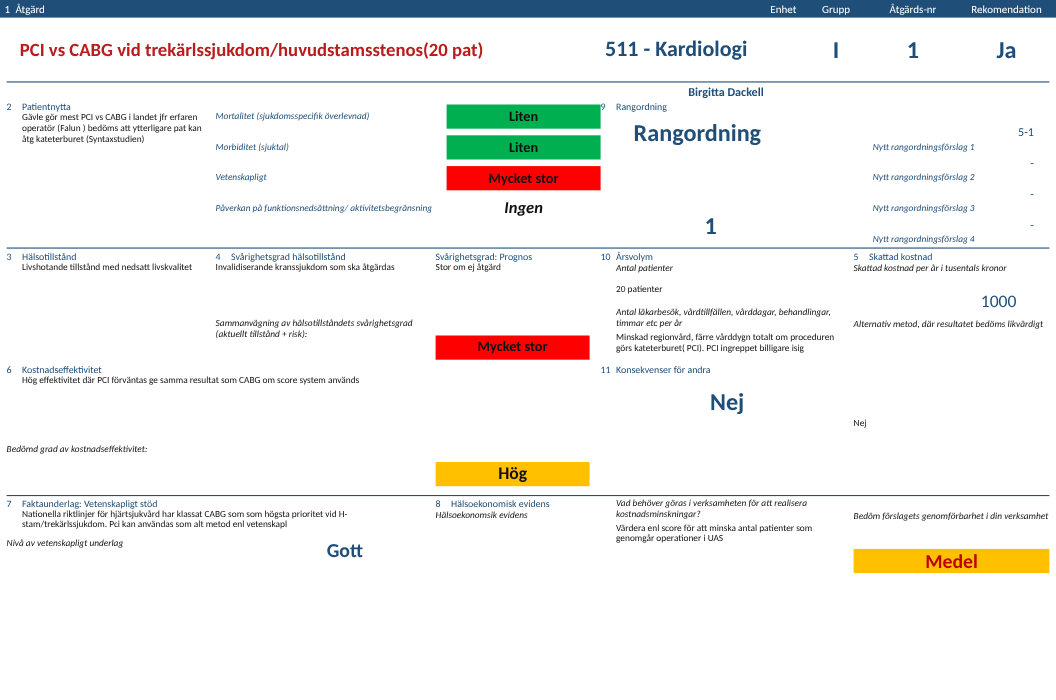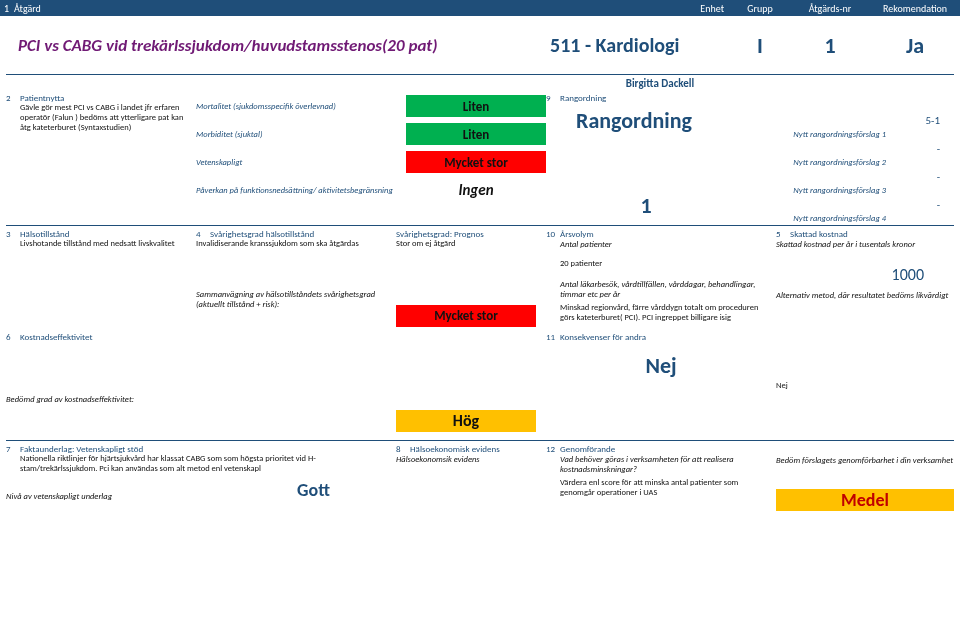--- a/index.html
+++ b/index.html
@@ -25,23 +25,22 @@
   .hdr .c2 { flex: 1; }
   .hdr .c3 { width: 100px; text-align: right; padding-right: 6px; }
   .hdr .c4 { width: 60px; text-align: center; }
   .hdr .c5 { width: 80px; text-align: center; }
   .hdr .c6 { width: 90px; text-align: center; }
   .toprow { display: flex; height: 58px; align-items: center; }
   .toprow .title {
     width: 550px;
     font-size: 17px;
     font-weight: bold;
-    color: #701a75;
+    color: #b91c1c;
     padding-left: 18px;
-    font-style: italic;
   }
   .toprow .dept {
     flex: 1;
     font-size: 20px;
     font-weight: bold;
     color: #1f4e79;
     text-align: left;
   }
   .toprow .g, .toprow .n, .toprow .r {
     width: 60px;
@@ -238,20 +237,21 @@
       <div class="alt-it">Alternativ metod, där resultatet bedöms likvärdigt</div>
     </div>
   </div>
 
   <div class="sect-mid">
     <div class="mid-col" style="width:540px;">
       <div class="secnum">
           <div class="num">6</div>
           <div class="lbl">Kostnadseffektivitet</div>
         </div>
+      <div class="txt pad">Hög effektivitet där PCI förväntas ge samma resultat som CABG om score system används</div>
       <div style="height:24px;"></div>
       <div style="display:flex; align-items:center;">
         <div class="it" style="width:390px;">Bedömd grad av kostnadseffektivitet:</div>
         <div class="badge b-orange" style="font-size:16px;">Hög</div>
       </div>
     </div>
     <div class="mid-col" style="width:230px;">
       <div class="secnum">
           <div class="num">11</div>
           <div class="lbl">Konsekvenser för andra</div>
@@ -268,38 +268,34 @@
   <div class="hr mt6"></div>
 
   <div class="bottom2">
     <div class="mid-col" style="width:390px;">
       <div class="secnum">
           <div class="num">7</div>
           <div class="lbl">Faktaunderlag: Vetenskapligt stöd</div>
         </div>
       <div class="txt pad">Nationella riktlinjer för hjärtsjukvård har klassat CABG som som högsta prioritet vid H-stam/trekärlssjukdom. Pci kan användas som alt metod enl vetenskapl</div>
       <div style="height:6px;"></div>
-      <div style="display:flex; align-items:flex-end;gap:31px;">
+      <div style="display:flex; align-items:flex-start;gap:31px;">
         <div class="it" style="width:200px;">Nivå av vetenskapligt underlag</div>
         <div class="gott" style="width:170px;">Gott</div>
       </div>
     </div>
     <div class="mid-col" style="width:150px;">
       <div class="secnum">
           <div class="num">8</div>
           <div class="lbl">Hälsoekonomisk evidens</div>
         </div>
       <div class="it">Hälsoekonomsik evidens</div>
       <div style="height:22px;"></div>
     </div>
     <div class="mid-col" style="width:230px;">
-      <div class="secnum">
-          <div class="num">12</div>
-          <div class="lbl">Genomförande</div>
-        </div>
       <div class="it pad">Vad behöver göras i verksamheten för att realisera kostnadsminskningar?</div>
       <div style="height:4px;"></div>
       <div class="txt pad">Värdera enl score för att minska antal patienter som genomgår operationer i UAS</div>
     </div>
     <div class="mid-col colE">
       <div style="height:12px;"></div>
       <div class="it">Bedöm förslagets genomförbarhet i din verksamhet</div>
       <div style="height:24px;"></div>
       <div class="medel">Medel</div>
     </div>

